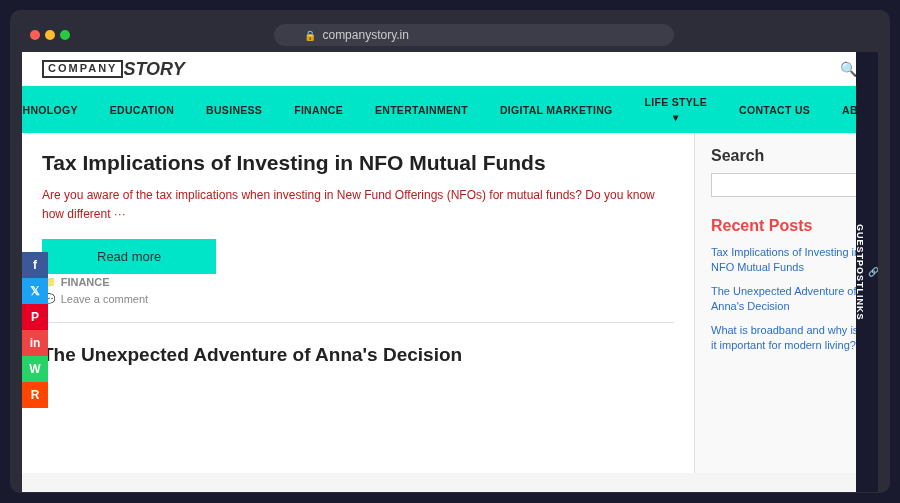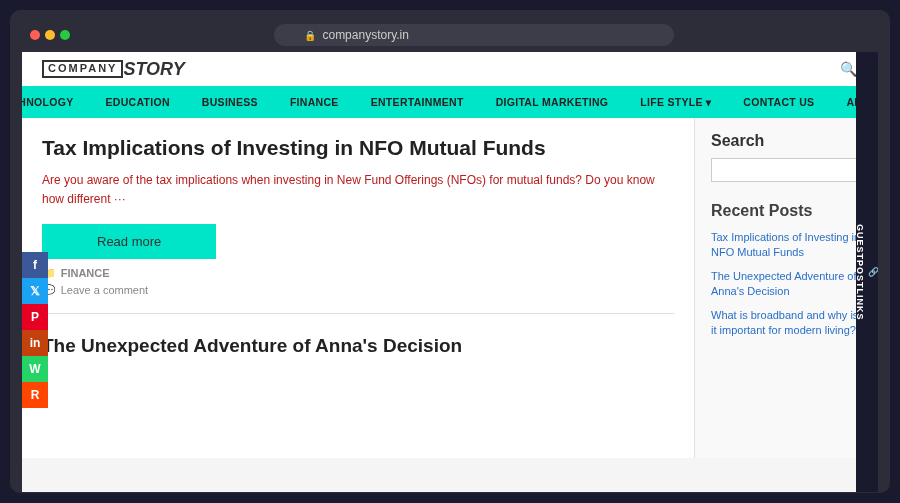--- a/index.html
+++ b/index.html
@@ -135,20 +135,21 @@
       cursor: pointer;
       white-space: nowrap;
       text-transform: uppercase;
       letter-spacing: 0.3px;
     }
 
     .nav-item-dropdown {
       display: flex;
       align-items: center;
       gap: 3px;
+      flex-direction: column;
     }
 
     
     .guestpost-sidebar {
       position: absolute;
       right: 0;
       top: 0;
       bottom: 0;
       width: 22px;
       background: #1a1a2e;
@@ -211,21 +212,21 @@
 
     .read-more-btn {
       background: #00e5c8;
       color: #333;
       border: none;
       padding: 10px 55px;
       font-size: 13px;
       cursor: pointer;
       font-weight: 500;
       display: inline-block;
-      margin-bottom: 8px;
+      margin-bottom: 2px;
     }
 
     .article-meta {
       display: flex;
       flex-direction: column;
       gap: 4px;
       margin-bottom: 20px;
       border-bottom: 1px solid #e0e0e0;
       padding-bottom: 16px;
     }
@@ -290,21 +291,21 @@
       border: none;
       padding: 5px 10px;
       font-size: 11px;
       font-weight: 600;
       cursor: pointer;
     }
 
     .recent-posts-title {
       font-size: 16px;
       font-weight: 700;
-      color: #404040;
+      color: #ef4444;
       margin-bottom: 10px;
     }
 
     .recent-post-link {
       color: #2a6fc7;
       font-size: 11px;
       line-height: 1.4;
       display: block;
       margin-bottom: 8px;
       text-decoration: none;
@@ -330,21 +331,21 @@
       justify-content: center;
       color: white;
       font-size: 12px;
       font-weight: bold;
       cursor: pointer;
     }
 
     .social-fb { background: #3b5998; }
     .social-tw { background: #1da1f2; }
     .social-pin { background: #e60023; }
-    .social-li { background: #c2410c; }
+    .social-li { background: #ef4444; }
     .social-wa { background: #25d366; }
     .social-reddit { background: #ff4500; }
   </style>
 </head>
 <body>
 
 <div class="browser-chrome">
 
   <div class="browser-top-bar">
     <div class="traffic-lights">

